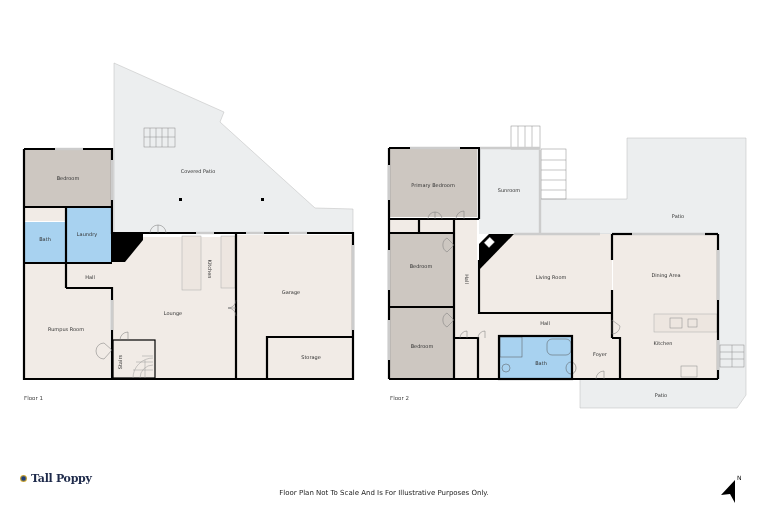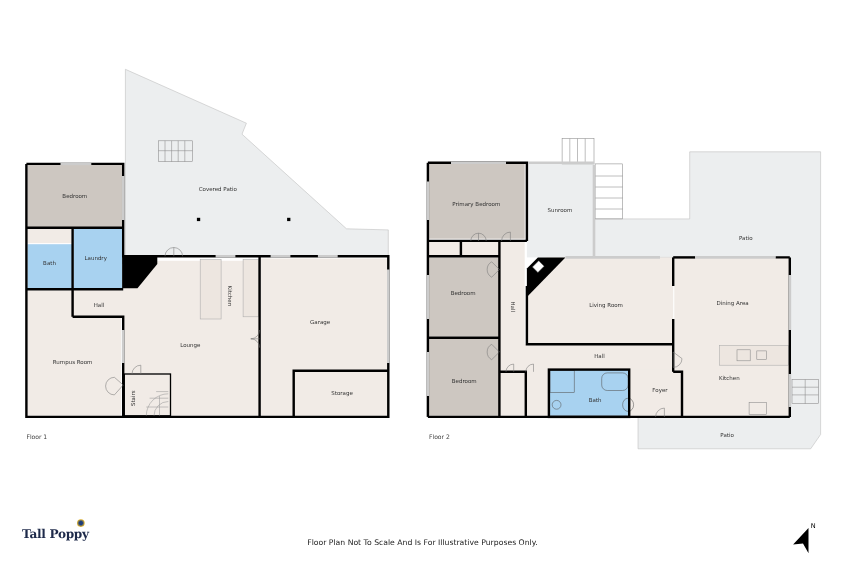--- a/index.html
+++ b/index.html
@@ -1,21 +1,21 @@
 <!DOCTYPE html>
 <html><head>
 <meta charset="utf-8">
 <style>
   html, body { margin:0; padding:0; background:#ffffff; }
   body { width:768px; height:512px; position:relative; overflow:hidden; font-family:"DejaVu Sans", sans-serif; }
   svg.plan { position:absolute; left:0; top:0; }
   .room-label { font-family:"DejaVu Sans", sans-serif; font-size:5px; fill:#333; text-anchor:middle; dominant-baseline:middle; }
   .floor-label { position:absolute; font-size:5.5px; color:#444; font-family:"DejaVu Sans", sans-serif; }
   .disclaimer { position:absolute; left:0; width:768px; top:489px; text-align:center; font-size:7px; color:#222; font-family:"DejaVu Sans", sans-serif; }
-  .logo { position:absolute; left:20px; top:472px; display:flex; align-items:flex-end;flex-direction:column; }
+  .logo { position:absolute; left:20px; top:472px; display:flex; align-items:center; }
   .logo-dot { width:7px; height:7px; border-radius:50%; background:radial-gradient(circle,#1d3d7a 30%,#e6b830 70%); margin-right:4px; }
   .logo-text { font-family:"DejaVu Serif", serif; font-weight:bold; font-size:11px; color:#1e2a4a; letter-spacing:-0.3px; }
   .north { position:absolute; left:718px; top:474px; width:26px; height:30px; }
 </style>
 </head>
 <body>
 
 <svg class="plan" width="768" height="512" viewBox="0 0 768 512">
 
   <g>

